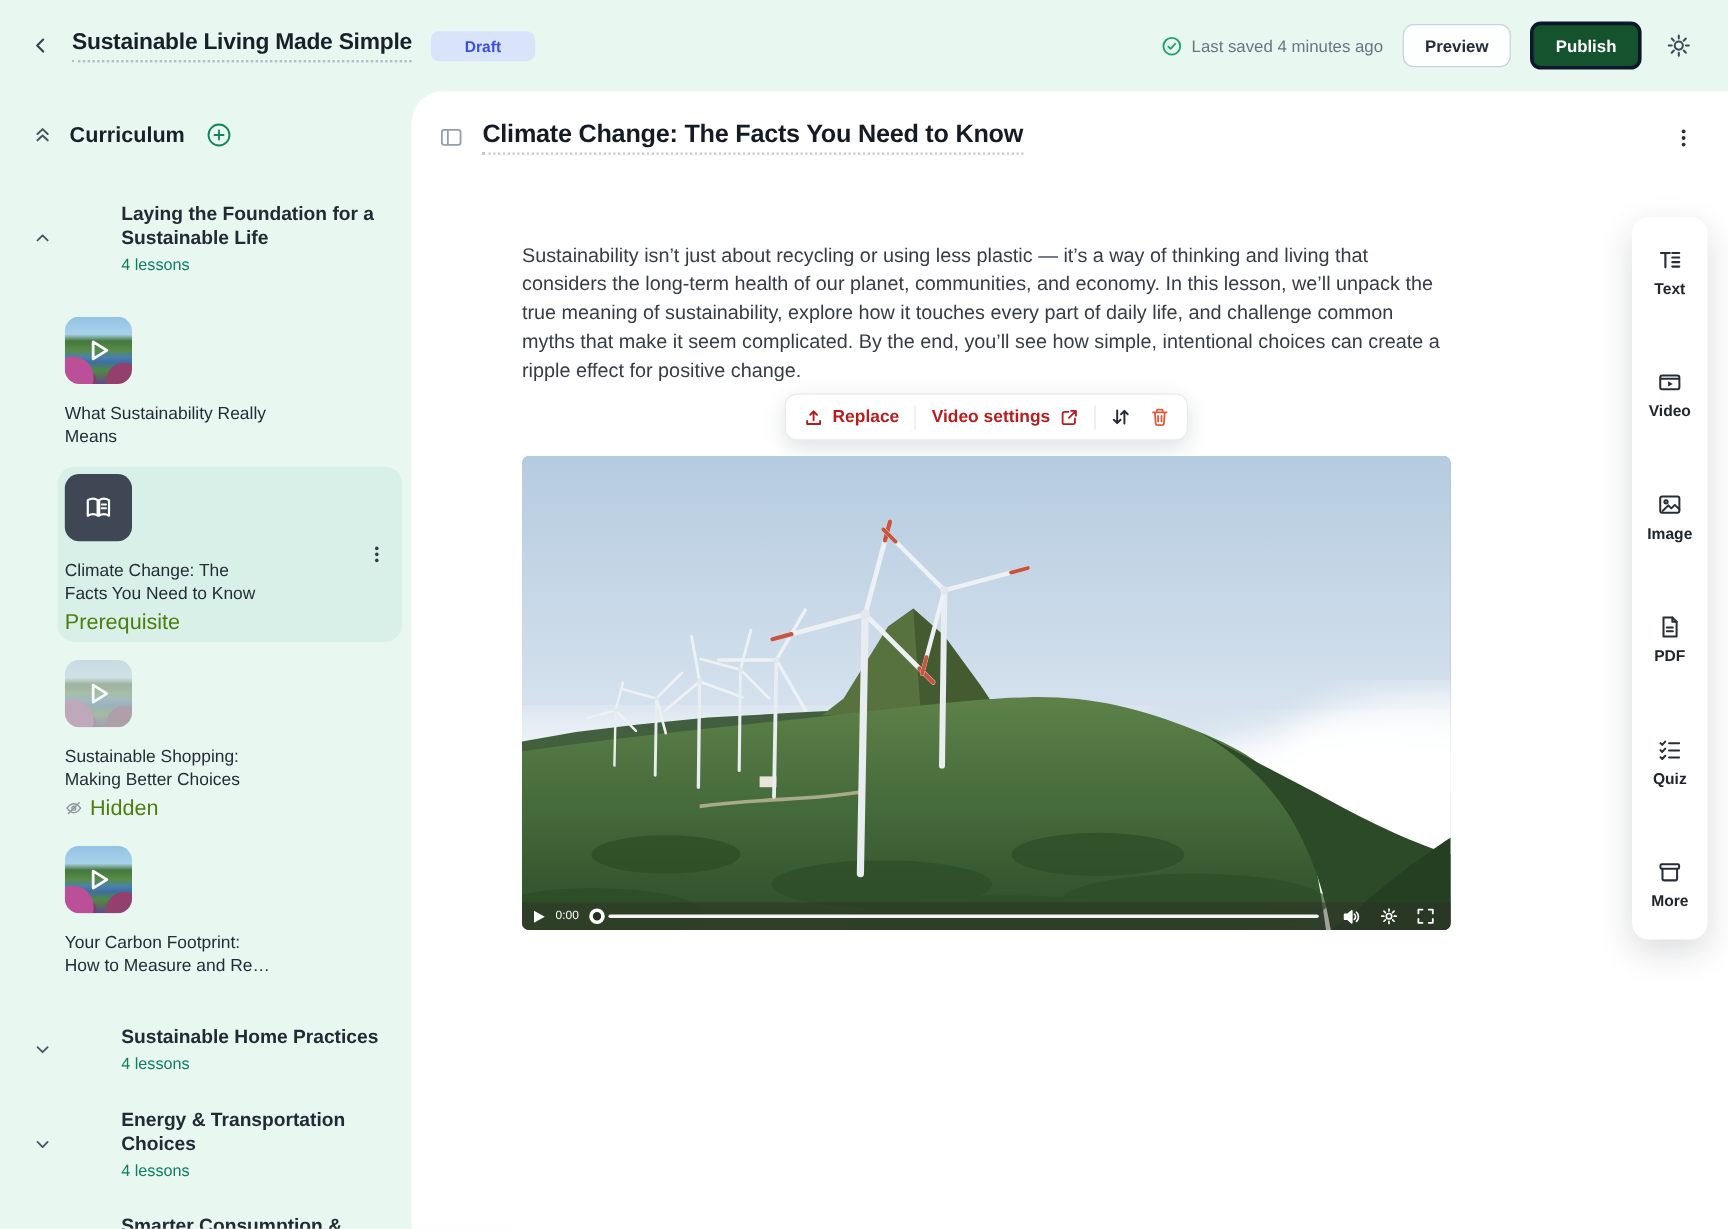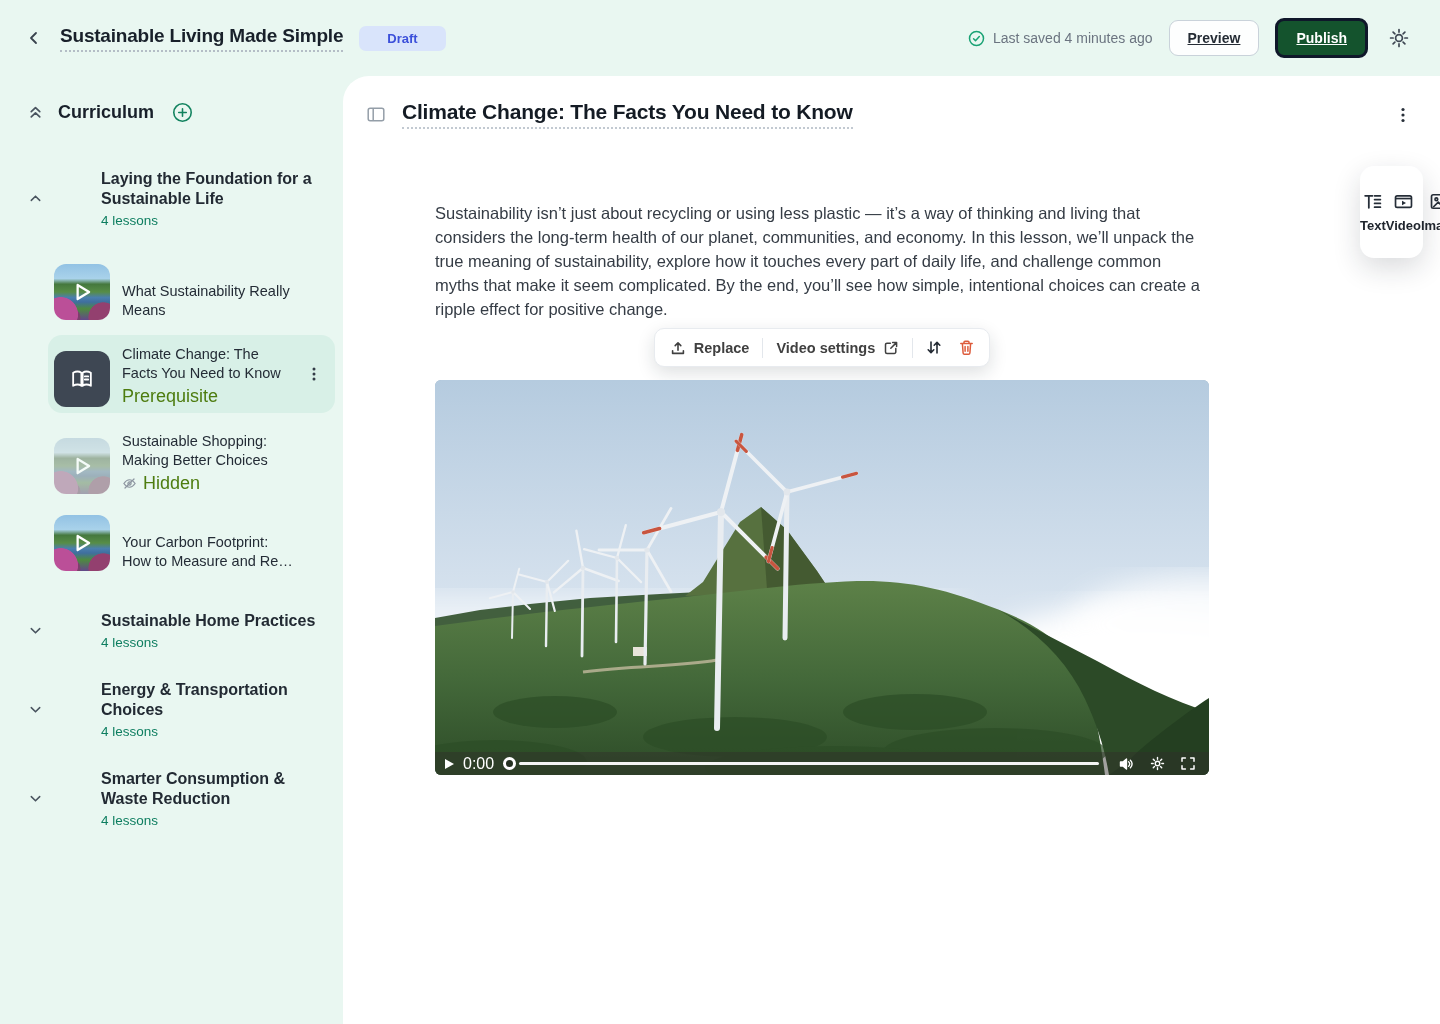--- a/index.html
+++ b/index.html
@@ -9,35 +9,35 @@
 
   
   .topbar { height:76px; display:flex; align-items:center; padding:0 26px 0 22px; gap:14px; }
   .icon-btn { background:none; border:none; cursor:pointer; display:flex; align-items:center; justify-content:center; padding:4px; color:#39434e; }
   .course-title { font-size:19px; font-weight:700; letter-spacing:-0.2px; color:#18202a;
     border-bottom:2px dotted #b4bdc6; padding-bottom:3px; cursor:text;text-align:center; }
   .badge-draft { background:#d9e4fb; color:#3c50da; font-size:13px; font-weight:600;
     padding:5px 28px; border-radius:7px; margin-left:2px; }
   .topbar-right { margin-left:auto; display:flex; align-items:center; gap:16px; }
   .saved { display:flex; align-items:center; gap:8px; color:#6b7480; font-size:14px;justify-content:flex-end; }
-  .btn { font-family:inherit; font-size:14px; font-weight:600; border-radius:9px; padding:9px 18px; cursor:pointer;text-decoration:underline; }
+  .btn { font-family:inherit; font-size:14px; font-weight:600; border-radius:9px; padding:9px 18px; cursor:pointer; }
   .btn-preview { background:#fdfefe; border:1px solid #c9d2da; color:#252c35; }
   .btn-publish { background:#14532d; border:3px solid #0f172a; color:#fff; }
 
   
   .sidebar { position:absolute; left:0; top:76px; width:343px; bottom:0; padding:22px 8px 0 26px; overflow:hidden; }
   .curriculum-head { display:flex; align-items:center; gap:14px; margin-bottom:42px; }
   .curriculum-title { font-size:18px; font-weight:700; color:#18202a; }
   .section { display:flex; align-items:center; gap:13px; margin-bottom:30px; }
   .section-toggle { background:none;border:none;cursor:pointer; color:#49545f; width:18px; flex:none; display:flex; justify-content:center; }
   .section-titles { min-width:0;margin-left:44px; }
   .section-title { font-size:16px; font-weight:600; line-height:20px; color:#222a33; max-width:242px; }
   .section-meta { font-size:13.5px; color:#0e7e60; margin-top:4px; }
   .lessons { margin:14px 0 34px 22px; display:flex; flex-direction:column; gap:9px; }
-  .lesson { display:flex; align-items:flex-end; gap:12px; padding:6px; border-radius:14px; cursor:pointer; position:relative; }
+  .lesson { display:flex; align-items:flex-start; gap:12px; padding:6px; border-radius:14px; cursor:pointer; position:relative;flex-direction:column; }
   .lesson.selected { background:#d8f0e7; }
   .thumb { width:56px; height:56px; border-radius:12px; flex:none; position:relative; overflow:hidden; display:flex; align-items:center; justify-content:center; }
   .thumb-garden { background:
       radial-gradient(circle at 12% 90%, #bb4f98 0 24%, rgba(0,0,0,0) 25%),
       radial-gradient(circle at 88% 95%, #93406f 0 20%, rgba(0,0,0,0) 21%),
       radial-gradient(circle at 30% 96%, #7c3f6c 0 14%, rgba(0,0,0,0) 15%),
       linear-gradient(180deg,#92c2e4 0%,#a9d2ea 26%,#45783e 36%,#578d47 50%,#4a7fae 60%,#3f6f9e 68%,#4e8a3f 80%,#63478a 100%); }
   .thumb-reading { background:#3e4753; }
   .thumb-hidden { filter:saturate(.55); opacity:.5; }
   .lesson-body { padding-top:4px; min-width:0; flex:1; }
@@ -55,41 +55,41 @@
     border-bottom:2px dotted #c2c9d1; padding-bottom:3px; cursor:text; }
   .main-kebab { margin-left:auto; background:none; border:none; cursor:pointer; color:#28303a; padding:4px; }
   .content { width:774px; margin:72px 0 0 92px; position:relative; }
   .paragraph { font-size:16.5px; line-height:24px; color:#353c45; cursor:text; }
 
   
   .block-toolbar { display:flex; align-items:center; gap:9px; background:#fff;
     border:1px solid #e8ebef; border-radius:10px; box-shadow:0 6px 18px rgba(22,32,42,.14);
     padding:8px 11px; position:relative; margin:7px auto 13px; width:max-content; }
   .tool-btn { display:flex; align-items:center; gap:8px; background:none; border:none; cursor:pointer;
-    font-family:inherit; font-size:14.5px; font-weight:600; color:#404040; padding:2px 4px; }
+    font-family:inherit; font-size:14.5px; font-weight:600; color:#b91c1c; padding:2px 4px; }
   .tool-divider { width:1px; height:20px; background:#e3e7ec; }
   .tool-icon-btn { background:none; border:none; cursor:pointer; padding:2px 3px; display:flex; color:#242b34; }
   .tool-icon-btn.danger { color:#dd5b3b; }
 
   
   .video-wrap { position:relative; width:774px; height:395px; border-radius:6px; overflow:hidden; background:#9db4c6; }
   .video-scene { position:absolute; inset:0; }
   .video-bar { position:absolute; left:0; right:0; bottom:0; height:23px;
     background:rgba(48,46,43,.45); display:flex; align-items:center; padding:0 10px; gap:9px; }
   .vb-play { background:none; border:none; cursor:pointer; width:0; height:0;
     border-left:9px solid #fff; border-top:5.5px solid transparent; border-bottom:5.5px solid transparent; padding:0; }
-  .vb-time { color:#fff; font-size:16px; }
+  .vb-time { color:#fff; font-size:10px; }
   .vb-knob { width:13px; height:13px; border-radius:50%; border:3.2px solid #fff;
     background:rgba(20,20,20,.35); flex:none; cursor:pointer; }
   .vb-track { flex:1; height:2.6px; background:rgba(255,255,255,.95); border-radius:2px; margin:0 8px 0 -6px; cursor:pointer; }
   .vb-icon { background:none; border:none; cursor:pointer; color:#fff; padding:0 3px; display:flex; }
 
   
-  .palette { position:absolute; right:17px; top:166px; width:63px; background:#fff; border-radius:14px;
-    box-shadow:0 10px 28px rgba(22,34,46,.16); padding:13px 0; display:flex; flex-direction:row; }
+  .palette { position:absolute; right:17px; top:181px; width:63px; background:#fff; border-radius:14px;
+    box-shadow:0 10px 28px rgba(22,34,46,.16); padding:13px 0; display:flex; flex-direction:column;gap:36px; }
   .palette-item { display:flex; flex-direction:column; align-items:center; gap:6px;
     background:none; border:none; cursor:pointer; padding:12px 0; color:#262e38; }
   .palette-label { font-size:13px; font-weight:600; color:#20262e; font-family:inherit; }
 </style>
 </head>
 <body>
 
 <header class="topbar">
   <button class="icon-btn">
     <span>

